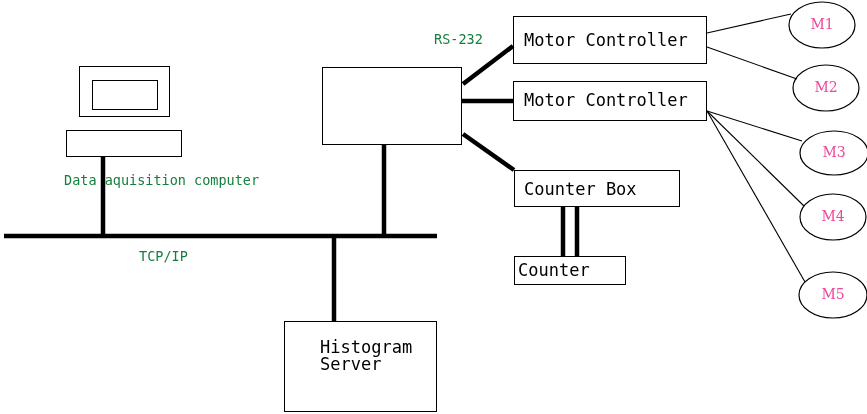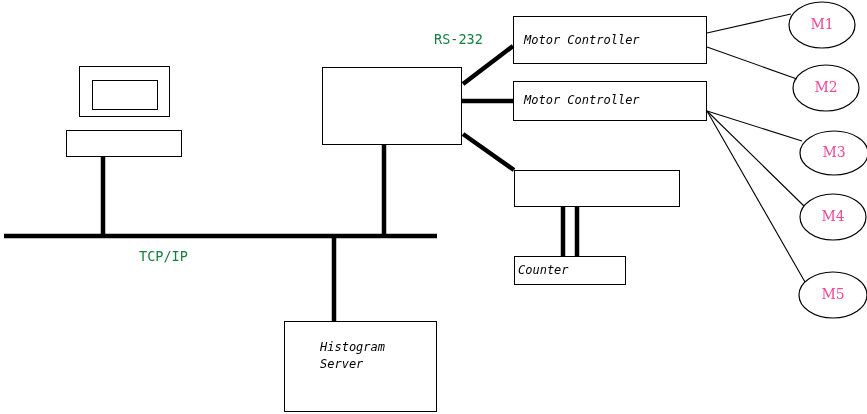--- a/index.html
+++ b/index.html
@@ -26,25 +26,24 @@
   }
   .box {
     position: absolute;
     box-sizing: border-box;
     border: 1px solid #000000;
     background: transparent;
   }
   .boxlabel {
     position: absolute;
     font-family: "DejaVu Sans Mono", "Liberation Mono", monospace;
-    font-size: 12px;
+    font-size: 17px;
     line-height: 17px;
     color: #000000;
     white-space: pre;
-    font-style: italic;
   }
   .freelabel {
     position: absolute;
     font-family: "DejaVu Sans Mono", "Liberation Mono", monospace;
     font-size: 13.5px;
     line-height: 16px;
     color: #15803d;
     white-space: pre;
   }
   .ellipse-label {
@@ -96,29 +95,31 @@
 
   <div class="box" style="left:322px; top:67px; width:140px; height:78px;"></div>
 
   <div class="box" style="left:513px; top:16px; width:194px; height:48px;"></div>
   <div class="boxlabel" style="left:524px; top:32px;">Motor Controller</div>
 
   <div class="box" style="left:513px; top:81px; width:194px; height:40px;"></div>
   <div class="boxlabel" style="left:524px; top:92px;">Motor Controller</div>
 
   <div class="box" style="left:514px; top:170px; width:166px; height:37px;"></div>
+  <div class="boxlabel" style="left:524px; top:181px;">Counter Box</div>
 
   <div class="box" style="left:514px; top:256px; width:112px; height:29px;"></div>
   <div class="boxlabel" style="left:518px; top:262px;">Counter</div>
 
   <div class="box" style="left:284px; top:321px; width:153px; height:91px;"></div>
   <div class="boxlabel" style="left:320px; top:339px;">Histogram
 Server</div>
 
   <div class="freelabel" style="left:434px; top:31px;">RS-232</div>
+  <div class="freelabel" style="left:64px; top:172px;">Data aquisition computer</div>
   <div class="freelabel" style="left:139px; top:248px;">TCP/IP</div>
 
   <div id="motor-labels">
       <div class="ellipse-label" style="left: 802px; top: 16px; width: 40px;">M1</div>
       <div class="ellipse-label" style="left: 806px; top: 79px; width: 40px;">M2</div>
       <div class="ellipse-label" style="left: 814px; top: 144px; width: 40px;">M3</div>
       <div class="ellipse-label" style="left: 813px; top: 208px; width: 40px;">M4</div>
       <div class="ellipse-label" style="left: 813px; top: 286px; width: 40px;">M5</div>
     </div>
 

